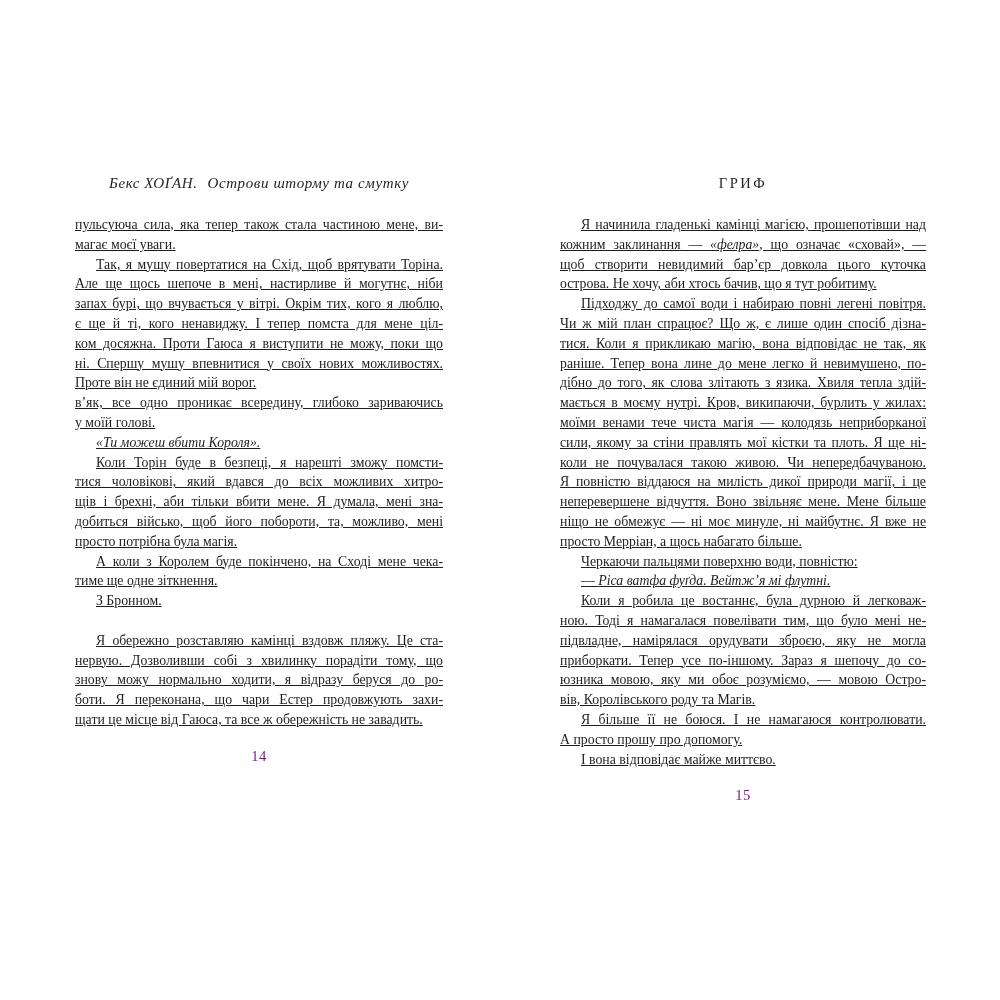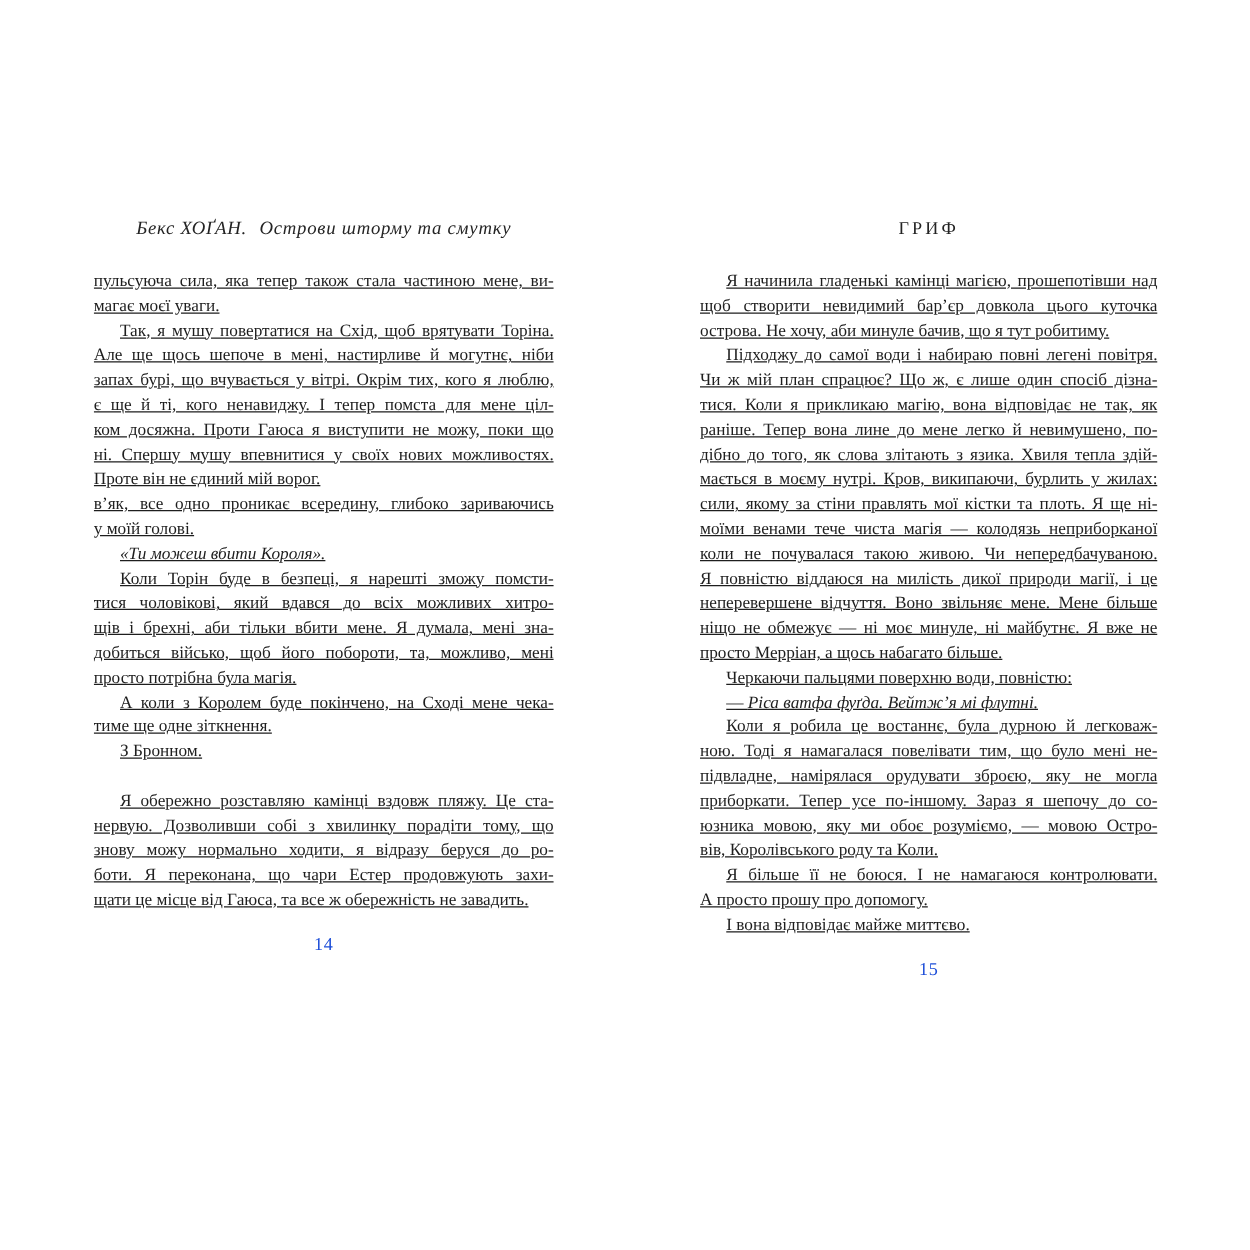--- a/index.html
+++ b/index.html
@@ -39,21 +39,21 @@
   .ind   { padding-left: 21px; }
   .itl   { font-style: italic; }
   .em    { font-style: italic; }
   .gap   { height: 19.8px; }
 
   .page-number {
     margin-top: 18px;
     text-align: center;
     font-size: 14.5px;
     letter-spacing: 0.5px;
-    color: #1d4ed8;
+    color: #701a75;
   }
 </style>
 </head>
 <body>
 
 <div class="page-col" id="left-col">
   <div class="running-head rh-left">
     <span class="rh-author">Бекс ХОҐАН.</span><span>Острови шторму та смутку</span>
   </div>
   <div class="body-text">
@@ -86,41 +86,42 @@
     </div>
   <div class="page-number">14</div>
 </div>
 
 <div class="page-col" id="right-col">
   <div class="running-head">
     <span class="rh-chapter">ГРИФ</span>
   </div>
   <div class="body-text">
       <div class="line just ind"><span>Я начинила гладенькі камінці магією, прошепотівши над</span></div>
+      <div class="line just"><span>кожним заклинання — </span><span class="em">«фелра»</span><span>, що означає «сховай», —</span></div>
       <div class="line just"><span>щоб створити невидимий бар’єр довкола цього куточка</span></div>
-      <div class="line plain"><span>острова. Не хочу, аби минуле бачив, що я тут робитиму.</span></div>
+      <div class="line plain"><span>острова. Не хочу, аби хтось бачив, що я тут робитиму.</span></div>
       <div class="line just ind"><span>Підходжу до самої води і набираю повні легені повітря.</span></div>
       <div class="line just"><span>Чи ж мій план спрацює? Що ж, є лише один спосіб дізна-</span></div>
       <div class="line just"><span>тися. Коли я прикликаю магію, вона відповідає не так, як</span></div>
       <div class="line just"><span>раніше. Тепер вона лине до мене легко й невимушено, по-</span></div>
       <div class="line just"><span>дібно до того, як слова злітають з язика. Хвиля тепла здій-</span></div>
       <div class="line just"><span>мається в моєму нутрі. Кров, википаючи, бурлить у жилах:</span></div>
+      <div class="line just"><span>моїми венами тече чиста магія — колодязь неприборканої</span></div>
       <div class="line just"><span>сили, якому за стіни правлять мої кістки та плоть. Я ще ні-</span></div>
-      <div class="line just"><span>моїми венами тече чиста магія — колодязь неприборканої</span></div>
       <div class="line just"><span>коли не почувалася такою живою. Чи непередбачуваною.</span></div>
       <div class="line just"><span>Я повністю віддаюся на милість дикої природи магії, і це</span></div>
       <div class="line just"><span>неперевершене відчуття. Воно звільняє мене. Мене більше</span></div>
       <div class="line just"><span>ніщо не обмежує — ні моє минуле, ні майбутнє. Я вже не</span></div>
       <div class="line plain"><span>просто Мерріан, а щось набагато більше.</span></div>
       <div class="line plain ind"><span>Черкаючи пальцями поверхню води, повністю:</span></div>
       <div class="line plain ind"><span>— </span><span class="em">Ріса ватфа фуґда. Вейтж’я мі флутні.</span></div>
       <div class="line just ind"><span>Коли я робила це востаннє, була дурною й легковаж-</span></div>
       <div class="line just"><span>ною. Тоді я намагалася повелівати тим, що було мені не-</span></div>
       <div class="line just"><span>підвладне, намірялася орудувати зброєю, яку не могла</span></div>
       <div class="line just"><span>приборкати. Тепер усе по-іншому. Зараз я шепочу до со-</span></div>
       <div class="line just"><span>юзника мовою, яку ми обоє розуміємо, — мовою Остро-</span></div>
-      <div class="line plain"><span>вів, Королівського роду та Коли.</span></div>
+      <div class="line plain"><span>вів, Королівського роду та Магів.</span></div>
       <div class="line just ind"><span>Я більше її не боюся. І не намагаюся контролювати.</span></div>
       <div class="line plain"><span>А просто прошу про допомогу.</span></div>
       <div class="line plain ind"><span>І вона відповідає майже миттєво.</span></div>
     </div>
   <div class="page-number">15</div>
 </div>
 
 </body></html>

